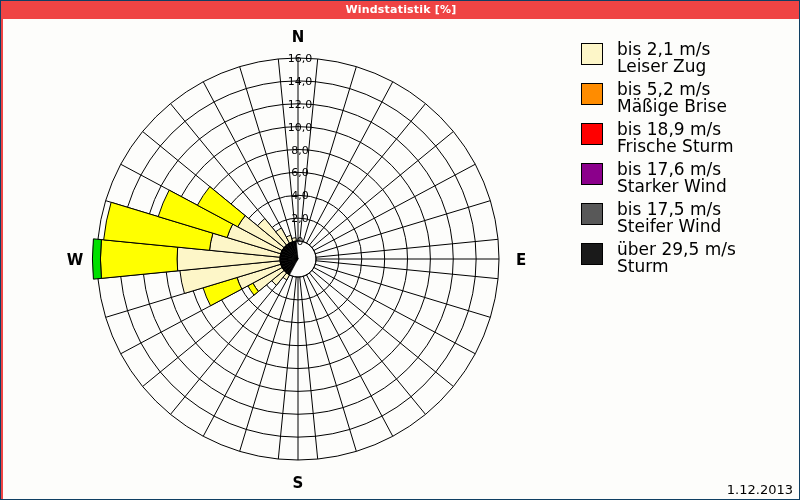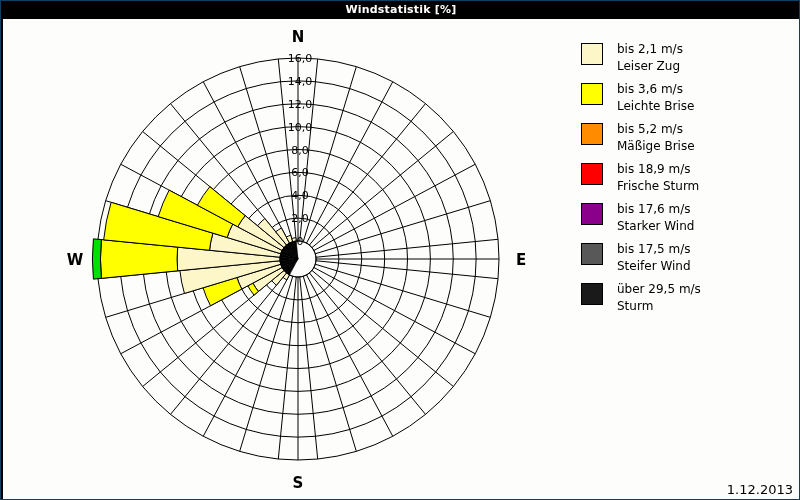--- a/index.html
+++ b/index.html
@@ -5,21 +5,21 @@
   * { box-sizing: border-box; }
   html, body {
     margin: 0; padding: 0;
     width: 800px; height: 500px;
     overflow: hidden;
     font-family: "DejaVu Sans", sans-serif;
   }
   #app {
     position: relative;
     width: 800px; height: 500px;
-    background: #000000;
+    background: #ef4444;
     border: 1px solid #0f3f63;
   }
   #titlebar {
     position: absolute;
     left: 0; top: 0;
     width: 800px; height: 17px;
     display: flex; align-items: center; justify-content: center;
     color: #ffffff;
     font-size: 11px;
     font-weight: bold;
@@ -51,21 +51,21 @@
     margin-bottom: 6px;
   }
   .legend-swatch {
     width: 22px; height: 22px;
     border: 1px solid #000;
     flex: 0 0 auto;
     margin-top: 2px;
   }
   .legend-text {
     margin-left: 14px;
-    font-size: 12px;
+    font-size: 17px;
     line-height: 17px;
     color: #000;
     white-space: nowrap;
   }
   .legend-text .l2 { display: block; }
 
   #datestamp {
     position: absolute;
     right: 6px; bottom: 2px;
     font-size: 13px;
@@ -204,24 +204,20 @@
         </g>
       </svg>
     </div>
 
     <div id="legend">
         <div class="legend-row">
           <div class="legend-swatch" style="background: rgb(253, 246, 200);"></div>
           <div class="legend-text"><span>bis 2,1 m/s</span><span class="l2">Leiser Zug</span></div>
         </div>
         <div class="legend-row">
-          <div class="legend-swatch" style="background: rgb(255, 255, 0);"></div>
-          <div class="legend-text"><span>bis 3,6 m/s</span><span class="l2">Leichte Brise</span></div>
-        </div>
-        <div class="legend-row">
           <div class="legend-swatch" style="background: rgb(255, 140, 0);"></div>
           <div class="legend-text"><span>bis 5,2 m/s</span><span class="l2">Mäßige Brise</span></div>
         </div>
         <div class="legend-row">
           <div class="legend-swatch" style="background: rgb(255, 0, 0);"></div>
           <div class="legend-text"><span>bis 18,9 m/s</span><span class="l2">Frische Sturm</span></div>
         </div>
         <div class="legend-row">
           <div class="legend-swatch" style="background: rgb(139, 0, 139);"></div>
           <div class="legend-text"><span>bis 17,6 m/s</span><span class="l2">Starker Wind</span></div>

